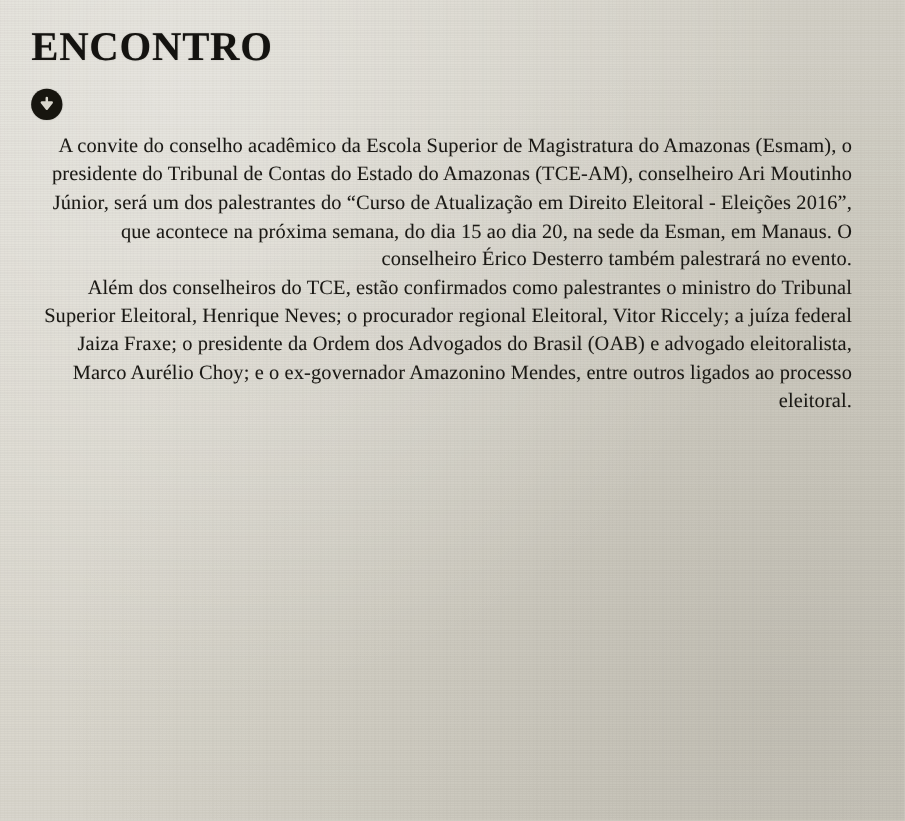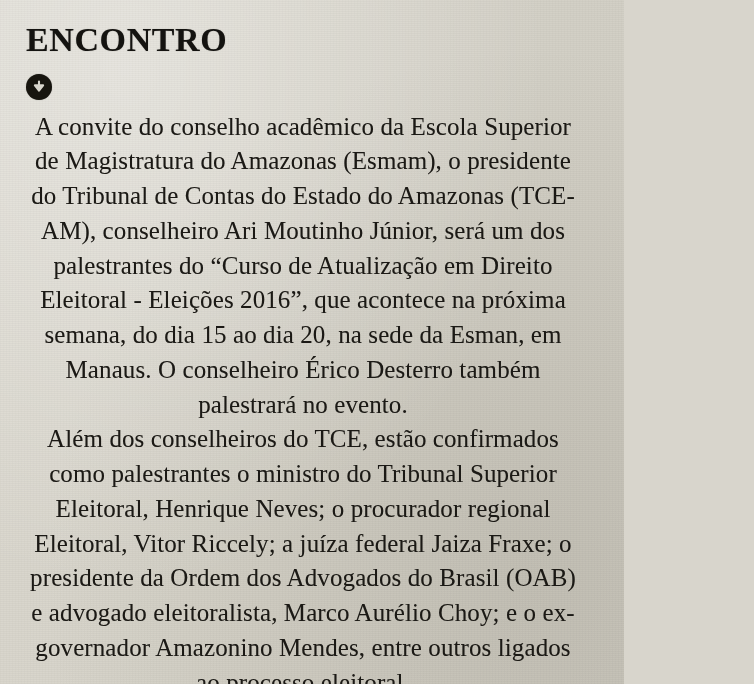--- a/index.html
+++ b/index.html
@@ -10,21 +10,21 @@
     width: 754px;
     height: 684px;
     background: #d8d5cc;
     font-family: "Liberation Serif", serif;
     color: #1c1a17;
     overflow: hidden;
   }
   
   .page {
     position: relative;
-    width: 624px;
+    width: 754px;
     height: 684px;
     background:
       radial-gradient(ellipse at 20% 10%, rgba(255,255,255,0.35), rgba(255,255,255,0) 60%),
       radial-gradient(ellipse at 85% 85%, rgba(120,115,100,0.18), rgba(255,255,255,0) 65%),
       linear-gradient(105deg, #dbd8cf 0%, #d6d3c9 35%, #d2cfc5 70%, #cfccc2 100%);
   }
   .grain {
     position: absolute;
     inset: 0;
     pointer-events: none;
@@ -60,25 +60,25 @@
     background: #17150f;
     display: inline-flex;
     align-items: center;
     justify-content: center;
     box-shadow: 0 0 1px rgba(0,0,0,0.4);
   }
   .down-badge svg {
     display: block;
   }
   .body-text {
-    font-size: 25px;
+    font-size: 17px;
     line-height: 1.39;
     letter-spacing: 0.1px;
     color: #1b1915;
-    text-align: center;
+    text-align: right;
     margin: 0 0 0 2px;
     text-shadow: 0 0 0.6px rgba(45,42,35,0.25);
   }
   .body-text p {
     margin: 0;
   }
   .body-text p + p {
     margin-top: 0px;
     font-family: Liberation Serif, serif;
   }

